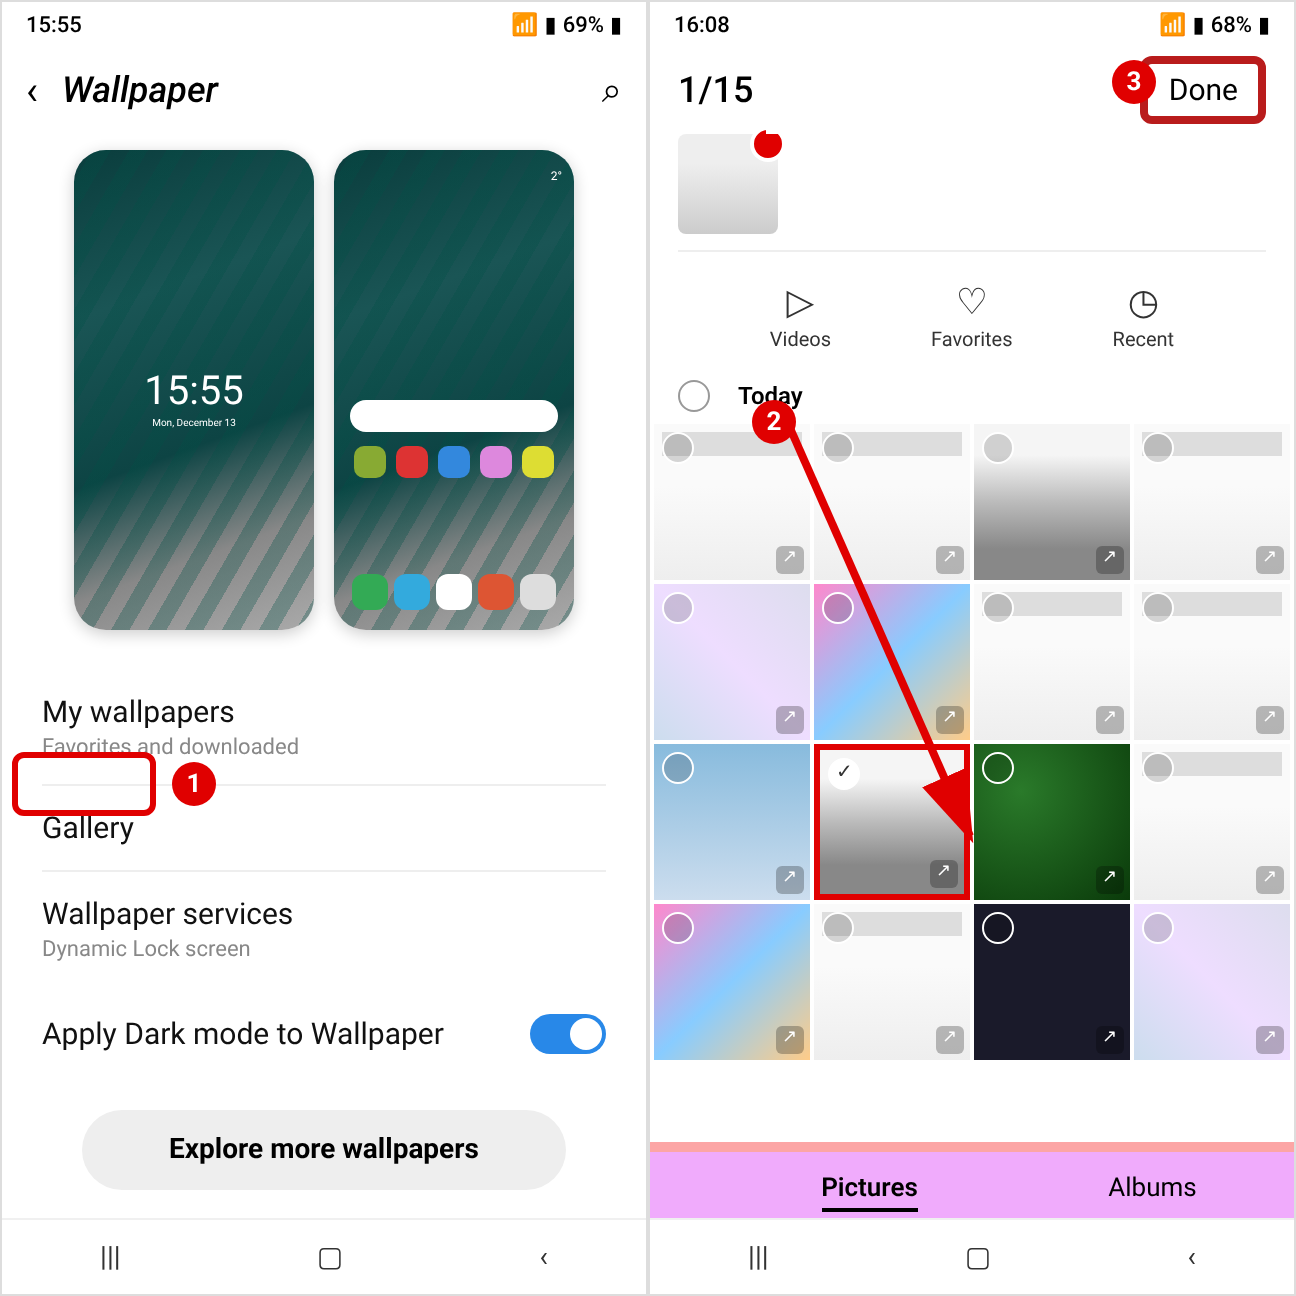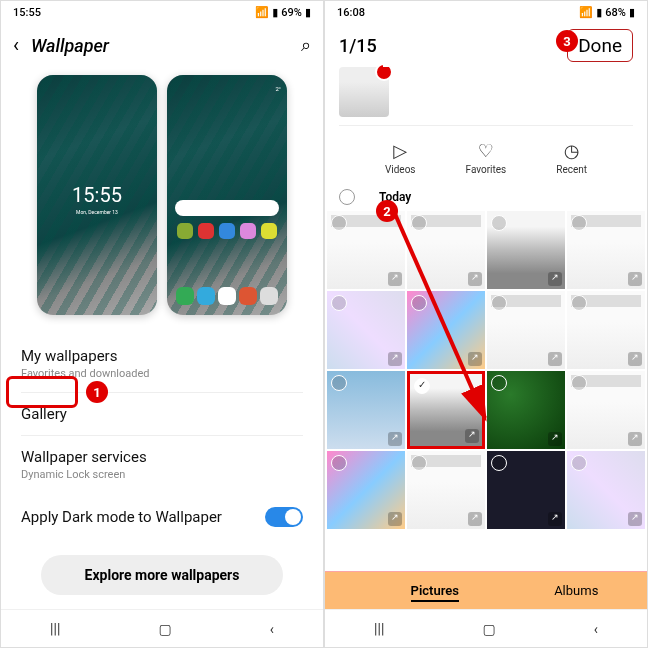--- a/index.html
+++ b/index.html
@@ -38,50 +38,50 @@
 .explore-btn { margin: 14px 40px; background: #eee; border-radius: 22px; text-align: center; padding: 12px; font-size: 14px; font-weight: 700; }
 
 .nav-bar { position: absolute; bottom: 0; left: 0; right: 0; height: 38px; display: flex; justify-content: space-around; align-items: center; font-size: 14px; color: #333; border-top: 1px solid #f0f0f0; background: #fff; }
 
 .redbox { border: 3px solid #e00000; border-radius: 6px; }
 .redcircle { width: 22px; height: 22px; background: #e00000; border-radius: 50%; color: #fff; display: inline-flex; align-items: center; justify-content: center; font-size: 13px; font-weight: 700; }
 
 
 .picker-header { height: 44px; display: flex; align-items: center; padding: 0 14px; gap: 10px; }
 .counter { font-size: 18px; font-weight: 500; flex: 1; }
-.done-btn { font-size: 19px; padding: 4px 10px; border: 1px solid #b91c1c; border-radius: 6px; }
+.done-btn { font-size: 15px; padding: 4px 10px; border: 4px solid #b91c1c; border-radius: 6px; }
 .thumb-sel { width: 50px; height: 50px; margin: 0 0 8px 14px; background: linear-gradient(#eee 30%, #ccc); border-radius: 4px; position: relative; }
 .thumb-sel::after { content: ""; position: absolute; top: -4px; right: -4px; width: 14px; height: 14px; background: #e00000; border-radius: 50%; border: 2px solid #fff; }
 .thumb-sel::before { content: ""; position: absolute; top: -2px; right: 0px; width: 6px; height: 2px; background: #fff; z-index: 1; }
 
 .filter-row { display: flex; justify-content: center; gap: 50px; padding: 14px 0 10px; border-top: 1px solid #eee; margin: 0 14px; }
 .filter-item { text-align: center; font-size: 10px; color: #333; }
 .filter-icon { font-size: 18px; margin-bottom: 3px; display: block; }
 
-.section-header { display: flex; align-items: center; gap: 24px; padding: 4px 14px 6px; font-size: 12px; font-weight: 600; }
+.section-header { display: flex; align-items: center; gap: 14px; padding: 4px 14px 6px; font-size: 12px; font-weight: 600; }
 .radio-empty { width: 16px; height: 16px; border: 1.5px solid #999; border-radius: 50%; }
 
 .grid { display: grid; grid-template-columns: repeat(4, 1fr); gap: 2px; padding: 0 2px; }
 .gcell { aspect-ratio: 1; background: #ddd; position: relative; overflow: hidden; }
 .gcell .sel { position: absolute; top: 4px; left: 4px; width: 16px; height: 16px; border: 1.5px solid #fff; border-radius: 50%; background: rgba(0,0,0,0.15); }
 .gcell .sel.checked { background: #fff; }
 .gcell .sel.checked::after { content: "✓"; color: #333; font-size: 10px; position: absolute; top: 0; left: 3px; }
 .gcell .expand { position: absolute; bottom: 3px; right: 3px; width: 14px; height: 14px; background: rgba(0,0,0,0.25); border-radius: 3px; }
 .gcell .expand::after { content: "↗"; color: #fff; font-size: 9px; position: absolute; top: 0; left: 3px; }
 .gcell.shot { background: linear-gradient(#fafafa 40%, #eee); }
 .gcell.shot::before { content:""; position:absolute; top:4px; left:4px; right:4px; height:12px; background:#ddd; }
 .gcell.collage { background: linear-gradient(45deg,#cde,#edf,#dde); }
 .gcell.car { background: linear-gradient(#f5f5f5 20%, #bbb 50%, #888 80%); }
 .gcell.leaf { background: radial-gradient(circle at 30% 30%, #2a7a2a, #0a3a0a); }
 .gcell.dark { background: #1a1a2a; }
 .gcell.colorful { background: linear-gradient(135deg,#f8c,#8cf,#fc8); }
 .gcell.sky { background: linear-gradient(#8bd,#cde); }
 .gcell.selred { border: 3px solid #e00000; }
 
-.tab-row { position: absolute; bottom: 38px; left: 0; right: 0; height: 38px; display: flex; background: #fdba74; border-top: 1px solid #fca5a5; padding-left: 39px; }
+.tab-row { position: absolute; bottom: 38px; left: 0; right: 0; height: 38px; display: flex; background: #f0abfc; border-top: 5px solid #fca5a5; padding-left: 39px; }
 .tab { flex: 1; text-align: center; line-height: 38px; font-size: 13px; }
 .tab.active { font-weight: 600; }
 .tab.active span { border-bottom: 2px solid #000; padding-bottom: 2px; }
 
 .arrow-svg { position: absolute; top: 200px; left: 375px; width: 160px; height: 230px; pointer-events: none; z-index: 10; }
 .c2 { position: absolute; top: 200px; left: 376px; z-index: 11; }
 .c3 { position: absolute; top: 30px; left: 556px; z-index: 11; }
 .c1 { position: absolute; top: 381px; left: 86px; z-index: 11; }
 .gallery-box { position: absolute; top: 376px; left: 6px; width: 72px; height: 32px; }
 </style>

